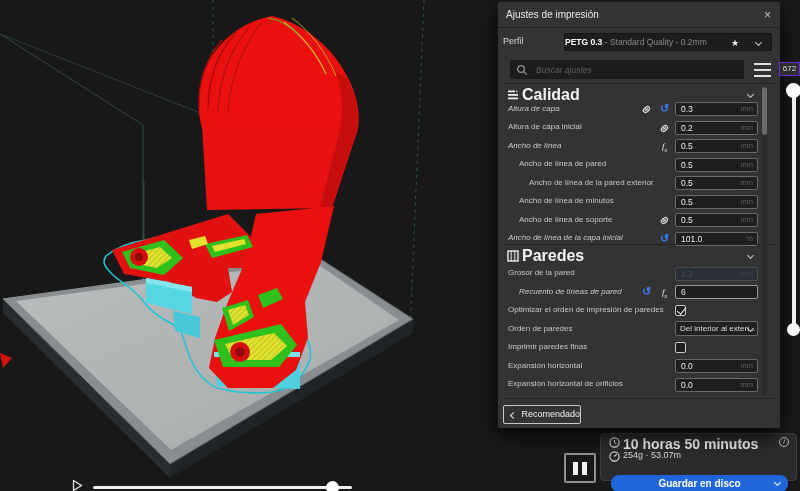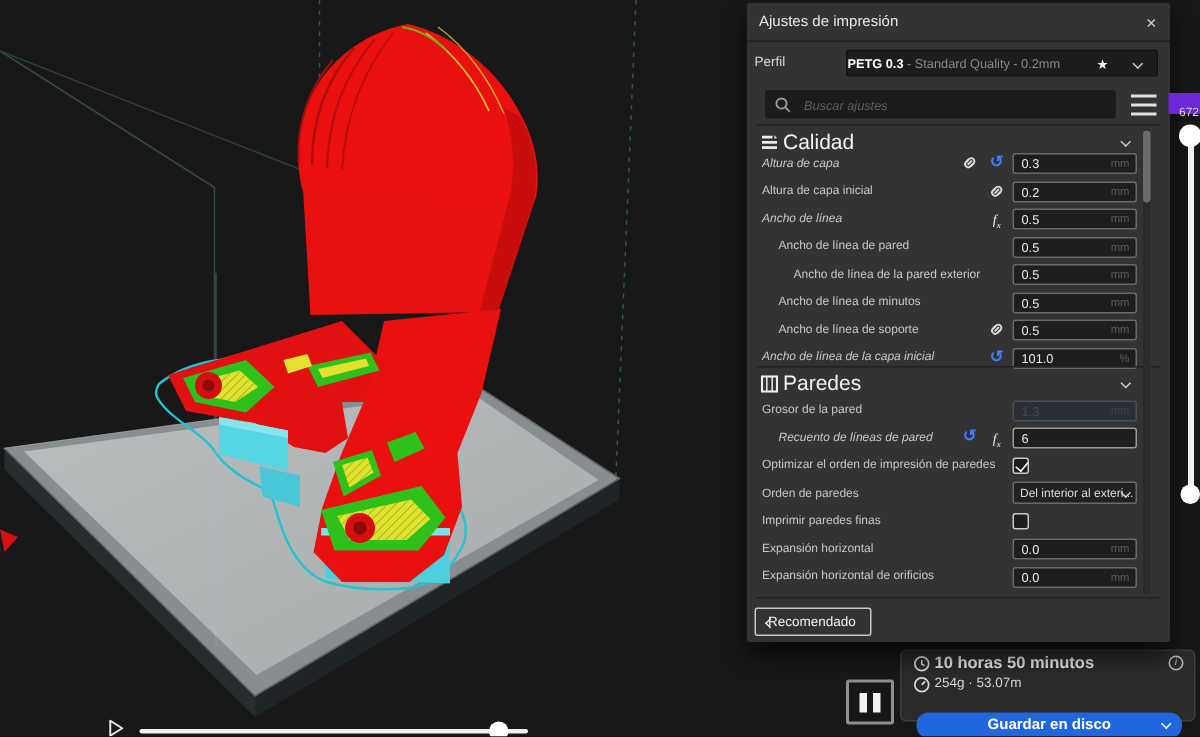--- a/index.html
+++ b/index.html
@@ -14,30 +14,30 @@
   .play-icon{position:absolute;left:71px;top:479px;z-index:1;}
   .timeline-track{position:absolute;left:93px;top:486px;width:259px;height:3px;background:#f0f0f0;border-radius:2px;z-index:1;}
   .timeline-handle{position:absolute;left:326px;top:481px;width:13px;height:13px;border-radius:50%;background:#ffffff;z-index:2;}
 
   
   .pause-btn{position:absolute;left:564px;top:453px;width:32px;height:30px;border:2px solid #8f8f8f;border-radius:2px;
              background:rgba(24,24,24,.92);display:flex;align-items:center;justify-content:center;gap:4px;z-index:1;}
   .pause-btn i{display:block;width:5px;height:13px;background:#f2f2f2;}
 
   
-  .layer-label{position:absolute;left:779px;top:62px;width:21px;height:14px;background:#2e2e2e;border:7px solid #6d28d9;
+  .layer-label{position:absolute;left:779px;top:62px;width:21px;height:14px;background:#2e2e2e;border:1px solid #6d28d9;
                color:#dddddd;font-size:8px;line-height:12px;text-align:center;z-index:4;}
   .layer-track{position:absolute;left:792px;top:90px;width:4px;height:240px;background:#f0f0f0;border-radius:2px;z-index:3;}
   .layer-handle-top{position:absolute;left:786px;top:83px;width:15px;height:15px;border-radius:50%;background:#ffffff;z-index:4;}
   .layer-handle-bottom{position:absolute;left:787px;top:323px;width:13px;height:13px;border-radius:50%;background:#ffffff;z-index:4;}
 
   
   .output-panel{position:absolute;left:600px;top:433px;width:197px;height:48px;background:#2b2b2b;
                 border:1px solid #3f3f3f;border-radius:4px;z-index:1;}
-  .op-time{position:absolute;left:22px;top:2px;font-size:11px;font-weight:bold;color:#e8e8e8;white-space:nowrap;}
+  .op-time{position:absolute;left:22px;top:2px;font-size:14px;font-weight:bold;color:#e8e8e8;white-space:nowrap;}
   .op-material{position:absolute;left:22px;top:16px;font-size:9px;color:#d6d6d6;white-space:nowrap;}
   .op-icon{position:absolute;left:8px;}
   .op-info{position:absolute;right:7px;top:3px;width:10px;height:10px;border:1px solid #bdbdbd;border-radius:50%;
            color:#bdbdbd;font-size:7px;line-height:8px;text-align:center;font-style:italic;}
   .save-btn{position:absolute;left:10px;top:29px;width:177px;height:17px;background:#2066dd;border-radius:8px;
             color:#ffffff;font-size:10px;font-weight:bold;text-align:center;line-height:17px;margin-top:12px;}
   .save-btn .chev{position:absolute;right:8px;top:4.5px;border-color:#fff;}
 
   
   .chev{display:inline-block;width:5px;height:5px;border-right:1.4px solid #cccccc;border-bottom:1.4px solid #cccccc;
@@ -60,21 +60,21 @@
   .search-box{position:absolute;left:12px;top:58px;width:234px;height:19px;background:#1c1c1c;border-radius:2px;}
   .search-box input{position:absolute;left:24px;top:0;width:200px;height:100%;background:transparent;border:none;outline:none;
                     color:#cfcfcf;font-size:8.5px;font-family:"Liberation Sans",sans-serif;}
   .search-box input::placeholder{color:#5f5f5f;font-style:italic;}
   .search-glass{position:absolute;left:6px;top:3.5px;}
   .menu-btn{position:absolute;left:256px;top:61px;width:17px;height:14px;display:flex;flex-direction:column;justify-content:space-between;}
   .menu-btn i{display:block;height:2px;background:#e0e0e0;}
   .sp-divider{position:absolute;left:6px;right:6px;height:1px;background:#222222;}
 
   .section-hdr{position:absolute;left:0;width:262px;height:17px;}
-  .section-hdr .t{position:absolute;left:24px;top:0;line-height:17px;font-size:14px;font-weight:normal;color:#f2f2f2;}
+  .section-hdr .t{position:absolute;left:24px;top:0;line-height:17px;font-size:16px;font-weight:bold;color:#f2f2f2;}
   .section-hdr .ic{position:absolute;left:9px;top:3px;}
   .section-hdr .chev{position:absolute;left:250px;top:6px;}
 
   .row{position:absolute;left:0;width:262px;height:18px;}
   .row .lbl{position:absolute;top:3.5px;font-size:8px;color:#c8c8c8;white-space:nowrap;}
   .row .lbl.ind0{left:10px}.row .lbl.ind1{left:21px}.row .lbl.ind2{left:31px}
   .row.it .lbl{font-style:italic;}
   .slot1{position:absolute;left:141px;top:2px;width:15px;height:14px;text-align:center;}
   .slot2{position:absolute;left:159px;top:2px;width:15px;height:14px;text-align:center;}
   .icon-revert{color:#3d7ef5;font-size:11px;line-height:13px;font-weight:bold;}
@@ -88,21 +88,21 @@
   .field.focus{border-color:#9a9a9a;}
   .cb{position:absolute;left:177px;top:3px;width:11px;height:11px;border:1px solid #c9c9c9;border-radius:2px;background:#1e1e1e;}
   .cb.checked::after{content:"";position:absolute;left:2.5px;top:0.5px;width:3.5px;height:6.5px;
                      border:solid #ffffff;border-width:0 1.6px 1.6px 0;transform:rotate(40deg);}
   .sel{position:absolute;left:177px;top:1px;width:83px;height:15px;background:#212121;border:1px solid #6a6a6a;border-radius:2px;
        font-size:8px;color:#dddddd;line-height:13px;padding-left:4px;white-space:nowrap;overflow:hidden;}
   .sel .chev{position:absolute;right:4px;top:4px;}
   .scrollbar{position:absolute;left:264px;top:84px;width:5px;height:310px;background:#2a2a2a;border-radius:3px;}
   .scrollbar .thumb{position:absolute;left:0;top:1px;width:5px;height:48px;background:#6b6b6b;border-radius:3px;}
   .recommended-btn{position:absolute;left:5px;top:403px;width:78px;height:19px;border:1px solid #c8c8c8;border-radius:2px;
-                   color:#f0f0f0;font-size:9px;line-height:17px;text-align:left;padding-left:8px;}
+                   color:#f0f0f0;font-size:9px;line-height:17px;text-align:right;padding-left:8px;}
   .recommended-btn .chev{position:absolute;left:7px;top:6.5px;border-color:#e8e8e8;}
 </style>
 </head>
 <body>
 
 <div id="app">
 
   <svg id="scene" viewBox="0 0 800 491">
     <defs>
       <pattern id="hatch" width="4" height="4" patternUnits="userSpaceOnUse" patternTransform="rotate(45)">

